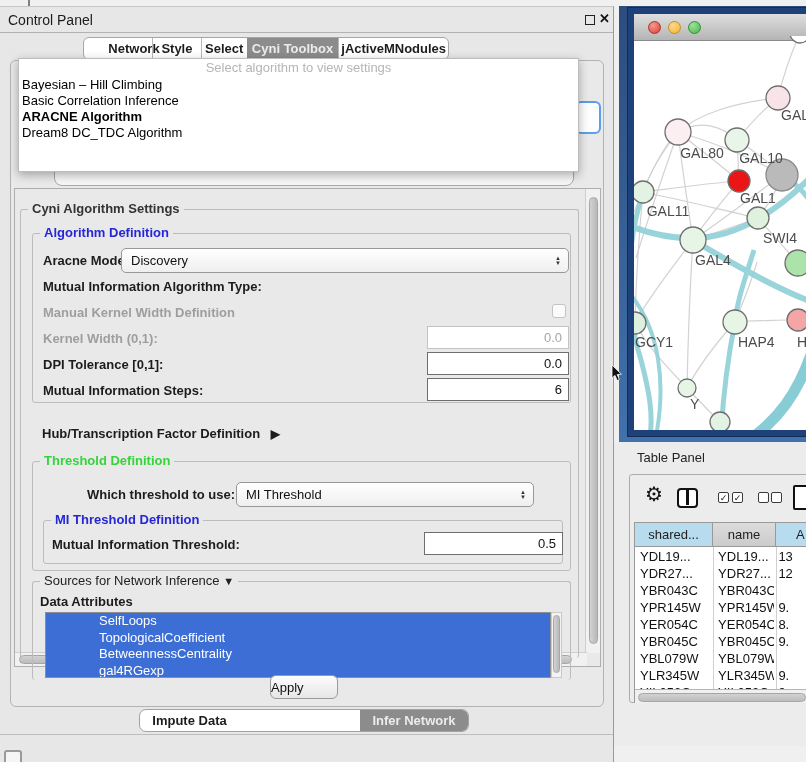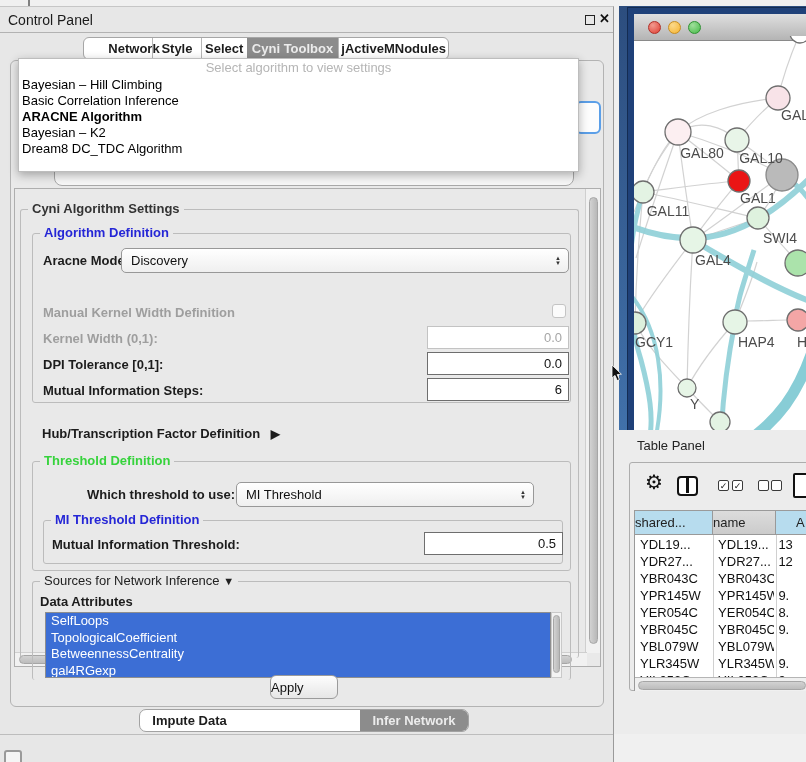--- a/index.html
+++ b/index.html
@@ -25,21 +25,21 @@
   .seg.sel{background:#8c8c8c;color:#ececec;border-left:none;}
   .list-item{height:16.5px;line-height:16.5px;font-size:13px;color:#fff;padding-left:5px;white-space:nowrap;}
   .vthumb{position:absolute;border-radius:5px;background:linear-gradient(90deg,#d2d2d2,#b8b8b8);
       border:1px solid #a6a6a6;box-sizing:border-box;}
   .hthumb{position:absolute;border-radius:5px;background:linear-gradient(#d2d2d2,#bcbcbc);
       border:1px solid #a6a6a6;box-sizing:border-box;}
   .trow{display:flex;height:17px;line-height:17px;font-size:13px;color:#111;}
   .trow .c1{width:78px;padding-left:5px;box-sizing:border-box;overflow:hidden;white-space:nowrap;}
   .trow .c2{width:63px;padding-left:6px;box-sizing:border-box;overflow:hidden;white-space:nowrap;}
   .trow .c3{width:36px;padding-left:4px;box-sizing:border-box;overflow:hidden;white-space:nowrap;}
-  .hcell{position:absolute;top:0;height:24px;display:flex;align-items:center;justify-content:flex-start;
+  .hcell{position:absolute;top:0;height:24px;display:flex;align-items:center;justify-content:center;
       font-size:13px;color:#222;border-right:1px solid #999;border-bottom:1px solid #999;box-sizing:border-box;}
   .chk{position:absolute;width:11px;height:11px;border:1.5px solid #3a3a3a;border-radius:2px;background:#fff;
       display:flex;align-items:center;justify-content:center;font-size:9px;color:#111;box-sizing:border-box;}
   .light{position:absolute;top:7px;width:13px;height:13px;border-radius:50%;box-sizing:border-box;}
 </style>
 </head>
 <body>
 
 <div class="abs" style="left:0;top:6px;width:614px;height:756px;background:#e7e7e7;border-top:1px solid #c6c6c6;border-right:1px solid #9a9a9a;">
 
@@ -78,21 +78,20 @@
   <div class="abs" style="left:10px;top:53px;width:594px;height:647px;background:#e9e9e9;border:1px solid #b3b3b3;border-radius:6px;"></div>
 
   <div class="abs" style="left:54px;top:150px;width:520px;height:29px;border:1px solid #a8a8a8;border-radius:8px;background:#f6f6f6;z-index:2;"></div>
   <div class="abs" style="left:575px;top:94px;width:26px;height:33px;border:2px solid #5b9fe8;border-radius:6px;background:#fdfdfd;z-index:2;"></div>
 
   <div class="abs" style="left:18px;top:51px;width:561px;height:114px;background:#fff;border:1px solid #bdbdbd;box-shadow:0 3px 9px rgba(0,0,0,0.3);z-index:40;">
     <div style="height:18px;line-height:18px;text-align:center;font-size:13px;color:#b5b5b5;">Select algorithm to view settings</div>
     <div class="popup-item">Bayesian – Hill Climbing</div>
     <div class="popup-item">Basic Correlation Inference</div>
     <div class="popup-item" style="font-weight:bold;">ARACNE Algorithm</div>
-    <div class="popup-item">Bayesian – K2</div>
     <div class="popup-item">Dream8 DC_TDC Algorithm</div>
   </div>
 
   <div class="abs" style="left:14px;top:181px;width:587px;height:479px;background:#e9e9e9;border:1px solid #aeaeae;">
 
     <div class="abs" style="right:0;top:0;width:15px;height:464px;background:#f1f1f1;border-left:1px solid #cfcfcf;">
       <div class="vthumb" style="left:3px;top:8px;width:9px;height:447px;"></div>
     </div>
 
     <div class="abs" style="left:0;bottom:0;width:572px;height:14px;background:#f1f1f1;border-top:1px solid #cfcfcf;">
@@ -107,20 +106,21 @@
 
         <div class="abs lbl" style="left:10px;top:19px;">Aracne Mode:</div>
         <div class="combo" style="left:88px;top:14px;width:448px;height:25px;">
           <span>Discovery</span>
           <span class="arrs">
             <div>▲</div>
               <div>▼</div>
           </span>
         </div>
 
+        <div class="abs lbl" style="left:10px;top:45px;">Mutual Information Algorithm Type:</div>
 
         <div class="abs lbl dis" style="left:10px;top:71px;">Manual Kernel Width Definition</div>
         <div class="abs" style="left:519px;top:70px;width:14px;height:14px;border:1px solid #c4c4c4;border-radius:3px;background:#fbfbfb;"></div>
 
         <div class="abs lbl dis" style="left:10px;top:97px;">Kernel Width (0,1):</div>
         <div class="fld disf" style="left:394px;top:92px;width:142px;height:23px;">0.0</div>
 
         <div class="abs lbl" style="left:10px;top:123px;">DPI Tolerance [0,1]:</div>
         <div class="fld" style="left:394px;top:118px;width:142px;height:23px;">0.0</div>
 
@@ -152,21 +152,21 @@
         </div>
       </div>
 
       <div class="grp" style="left:11px;top:371px;width:539px;height:99px;border-bottom:none;">
         <span class="gt" style="font-weight:400;color:#222;">
           <span>Sources for Network Inference</span>
           <span style="font-size:11px;">▼</span>
         </span>
         <div class="abs lbl" style="left:7px;top:12px;">Data Attributes</div>
 
-        <div class="abs" style="left:12px;top:30px;width:506px;height:66px;background:#3c6ed5;border:1px solid #8e8e8e;overflow:hidden;">
+        <div class="abs" style="left:12px;top:30px;width:506px;height:66px;background:#3c6ed5;border:1px solid #8e8e8e;overflow:hidden;padding-left:48px;">
           <div class="list-item">SelfLoops</div>
           <div class="list-item">TopologicalCoefficient</div>
           <div class="list-item">BetweennessCentrality</div>
           <div class="list-item">gal4RGexp</div>
         </div>
         <div class="abs" style="left:518px;top:30px;width:11px;height:66px;background:#f3f3f3;border:1px solid #c9c9c9;">
           <div class="vthumb" style="left:1px;top:2px;width:7px;height:58px;"></div>
         </div>
       </div>
     </div>
@@ -270,21 +270,21 @@
     <text x="780" y="243" text-anchor="middle">SWI4</text>
     <text x="713" y="265" text-anchor="middle">GAL4</text>
     <text x="635" y="347" text-anchor="start">GCY1</text>
     <text x="738" y="347" text-anchor="start">HAP4</text>
     <text x="690" y="409" text-anchor="start">Y</text>
     <text x="797" y="347" text-anchor="start">HAP2</text>
     <text x="781" y="120" text-anchor="start">GAL</text>
   </g>
 </svg>
 
-<div class="abs" style="left:614px;top:430px;width:192px;height:304px;background:#ececec;">
+<div class="abs" style="left:614px;top:442px;width:192px;height:304px;background:#ececec;">
   <div class="abs" style="left:23px;top:8px;font-size:13px;color:#232323;">Table Panel</div>
 
   <div class="abs" style="left:15px;top:32px;width:180px;height:229px;border:1px solid #adadad;border-radius:3px;background:#ececec;">
 
     <div class="abs" style="left:0;top:0;width:178px;height:46px;">
       <span class="abs" style="left:15px;top:9px;font-size:20px;color:#111;line-height:20px;">⚙</span>
       <div class="abs" style="left:47px;top:13px;width:21px;height:20px;border:2.5px solid #111;border-radius:4px;background:#fff;">
         <div class="abs" style="left:7px;top:0;width:2.5px;height:15px;background:#111;"></div>
       </div>
       <div class="chk" style="left:88px;top:17px;">

